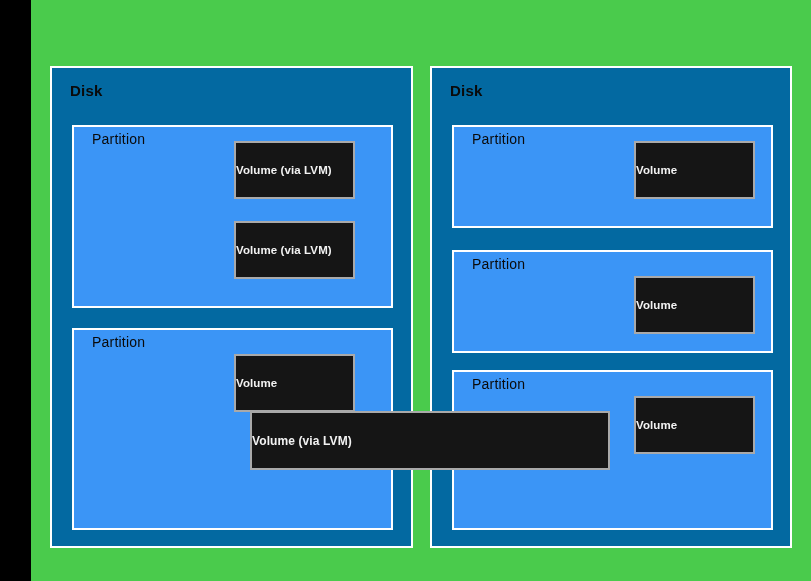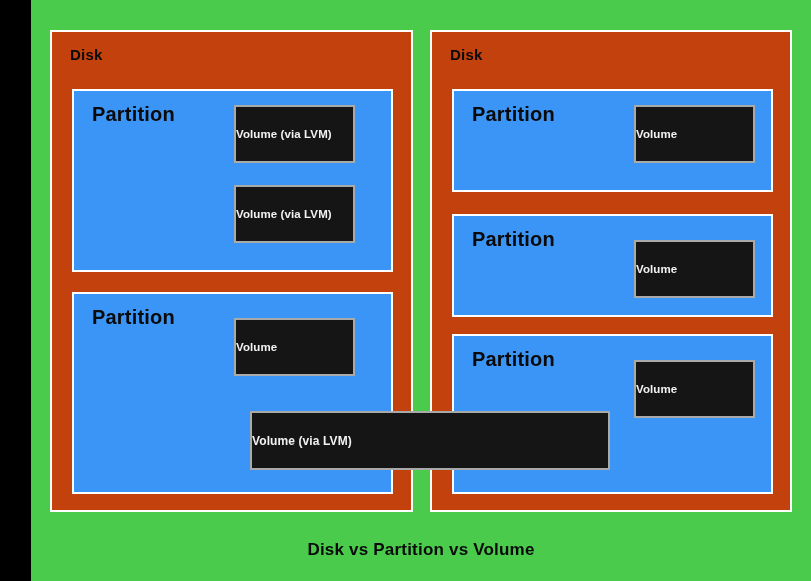--- a/index.html
+++ b/index.html
@@ -26,23 +26,24 @@
     left: 31px;
     top: 0px;
     width: 780px;
     height: 581px;
     background: #4ACB4C;
   }
 
   
   .disk {
     position: absolute;
-    background: #c2410c;
+    background: #0369a1;
     border: 2px solid #FFFFFF;
     box-sizing: border-box;
+    margin-top: 36px;
   }
   .disk-label {
     position: absolute;
     left: 18px;
     top: 14px;
     font-size: 15px;
     font-weight: bold;
     color: #0A0A0A;
     letter-spacing: 0.2px;
   }
@@ -50,23 +51,23 @@
   
   .partition {
     position: absolute;
     background: #3B95F6;
     border: 2px solid #FFFFFF;
     box-sizing: border-box;
   }
   .partition-label {
     position: absolute;
     left: 18px;
-    top: 12px;
-    font-size: 20px;
-    font-weight: bold;
+    top: 4px;
+    font-size: 14px;
+    font-weight: normal;
     color: #0A0A0A;
     letter-spacing: 0.2px;
   }
 
   
   .volume {
     position: absolute;
     background: #151515;
     border: 2px solid #A9A9A9;
     box-sizing: border-box;
@@ -155,15 +156,14 @@
         </div>
       </div>
     </div>
 
     <div class="volume wide" style="left:219px; top:411px; width:360px; height:59px;">
       <span>Volume (via LVM)</span>
     </div>
 
   </div>
 
-  <div class="caption">Disk vs Partition vs Volume</div>
 
 </div>
 
 </body></html>

